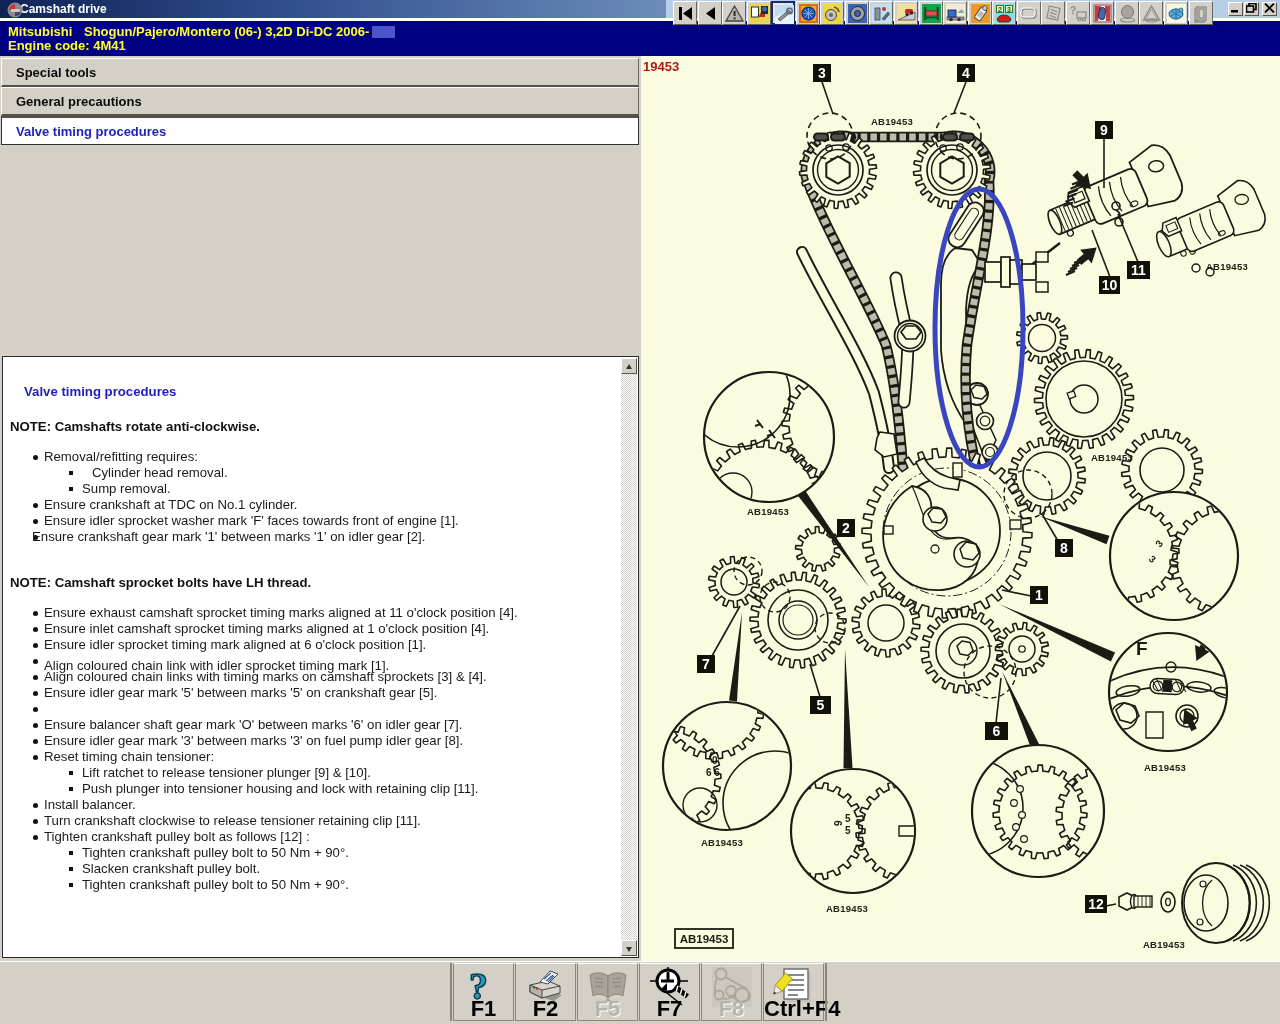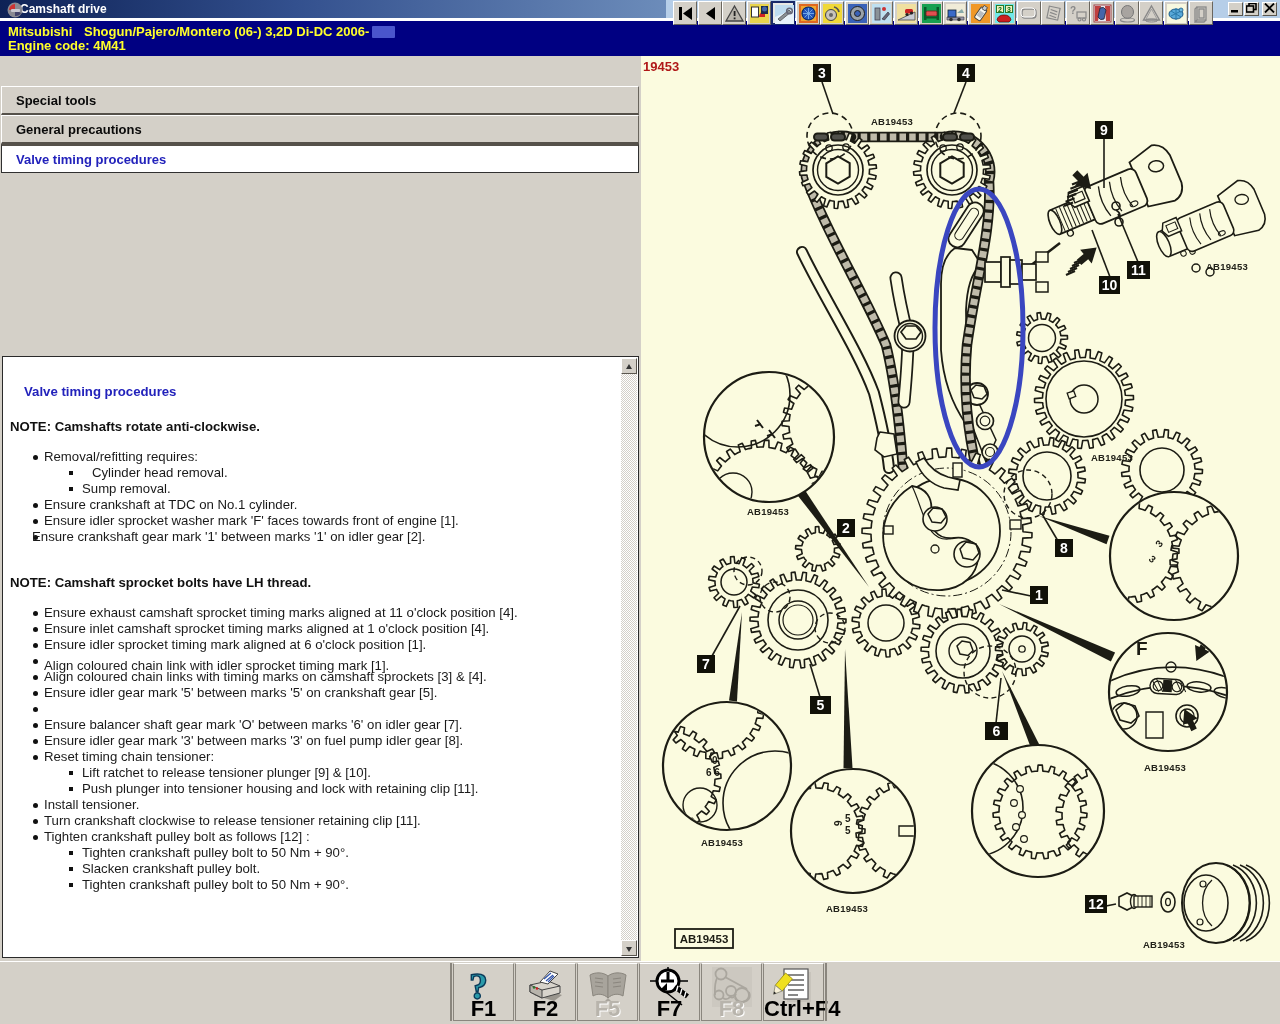--- a/index.html
+++ b/index.html
@@ -18,21 +18,21 @@
   border-top:1px solid #fff; border-left:1px solid #fff; border-right:1px solid #6a665e; border-bottom:1px solid #6a665e; }
 .tbb svg { position:absolute; left:2px; top:2px; }
 .tbsel { border:2px solid #1a2a6a; background:#e8e8e4; }
 .wbtn { position:absolute; top:2px; width:15px; height:14px; background:#d4d0c8;
   border-top:1.5px solid #fff; border-left:1.5px solid #fff; border-right:1.5px solid #5a564e; border-bottom:1.5px solid #5a564e;
   font-size:11px; font-weight:bold; text-align:center; line-height:11px; color:#000; }
 
 
 #leftpanel { top:56px; left:0; width:641px; height:905px; background:#d4d0c8; }
 .hbar { position:absolute; left:1px; width:638px; height:29px; background:#d4d0c8;
-  border-top:1px solid #ffffff; border-left:1px solid #ffffff; border-right:1px solid #6a665e; border-bottom:2px solid #55514a;margin-top:28px; }
+  border-top:1px solid #ffffff; border-left:1px solid #ffffff; border-right:1px solid #6a665e; border-bottom:2px solid #55514a; }
 .hbar span { position:absolute; left:14px; top:6px; font-size:13px; font-weight:bold; color:#0a0a0a; }
 #hbar3 { background:#fff; border:1px solid #303030; border-top:2px solid #55514a; }
 #hbar3 span { color:#2222bb; }
 #contentpane { position:absolute; left:2px; top:300px; width:637px; height:602px; background:#fff; border:1px solid #2a2a2a; }
 .ln { position:absolute; font-size:13.2px; color:#1a1a1a; white-space:nowrap; }
 .hblue { color:#2222bb; font-weight:bold; }
 .nb { font-weight:bold; color:#111; }
 .dot { position:absolute; left:33px; width:5px; height:5px; border-radius:50%; background:#111; }
 .sq { position:absolute; left:69px; width:4px; height:4px; background:#111; }
 
@@ -312,21 +312,21 @@
         <div class="ln" style="top:717px;left:44px">Ensure balancer shaft gear mark 'O' between marks '6' on idler gear [7].</div>
 <div class="dot" style="top:739px"></div>
         <div class="ln" style="top:733px;left:44px">Ensure idler gear mark '3' between marks '3' on fuel pump idler gear [8].</div>
 <div class="dot" style="top:755px"></div>
         <div class="ln" style="top:749px;left:44px">Reset timing chain tensioner:</div>
 <div class="sq" style="top:771px"></div>
         <div class="ln" style="top:765px;left:82px">Lift ratchet to release tensioner plunger [9] &amp; [10].</div>
 <div class="sq" style="top:787px"></div>
         <div class="ln" style="top:781px;left:82px">Push plunger into tensioner housing and lock with retaining clip [11].</div>
 <div class="dot" style="top:803px"></div>
-        <div class="ln" style="top:797px;left:44px">Install tensioner.</div>
+        <div class="ln" style="top:797px;left:44px">Install balancer.</div>
 <div class="dot" style="top:819px"></div>
         <div class="ln" style="top:813px;left:44px">Turn crankshaft clockwise to release tensioner retaining clip [11].</div>
 <div class="dot" style="top:835px"></div>
         <div class="ln" style="top:829px;left:44px">Tighten crankshaft pulley bolt as follows [12] :</div>
 <div class="sq" style="top:851px"></div>
         <div class="ln" style="top:845px;left:82px">Tighten crankshaft pulley bolt to 50 Nm + 90°.</div>
 <div class="sq" style="top:867px"></div>
         <div class="ln" style="top:861px;left:82px">Slacken crankshaft pulley bolt.</div>
 <div class="sq" style="top:883px"></div>
         <div class="ln" style="top:877px;left:82px">Tighten crankshaft pulley bolt to 50 Nm + 90°.</div>

